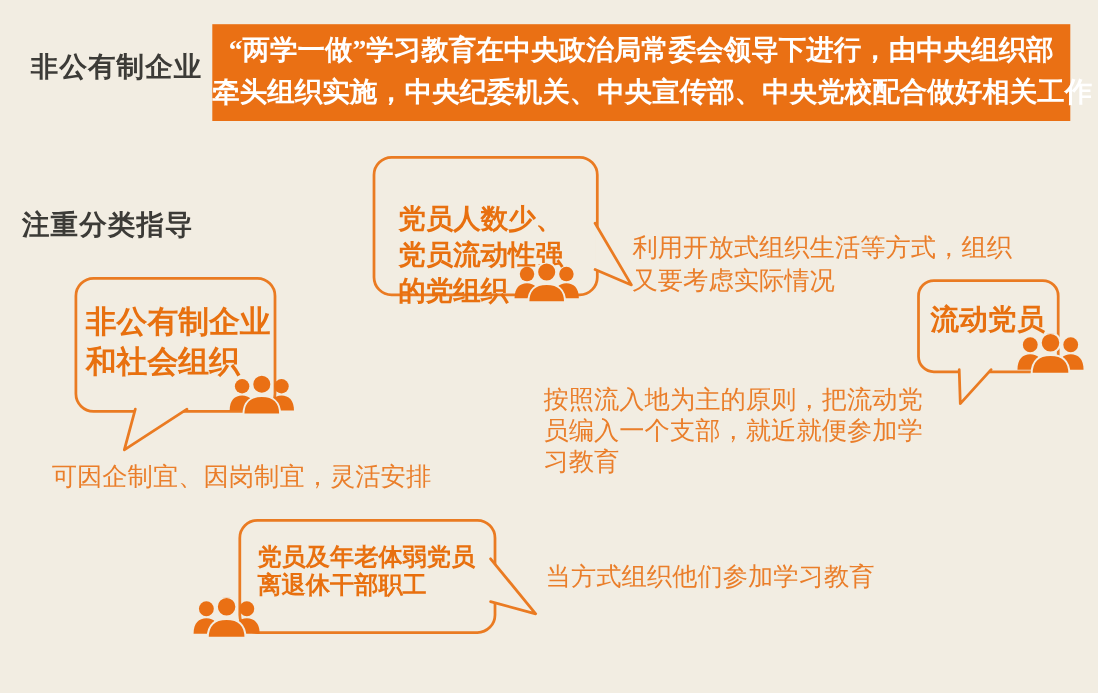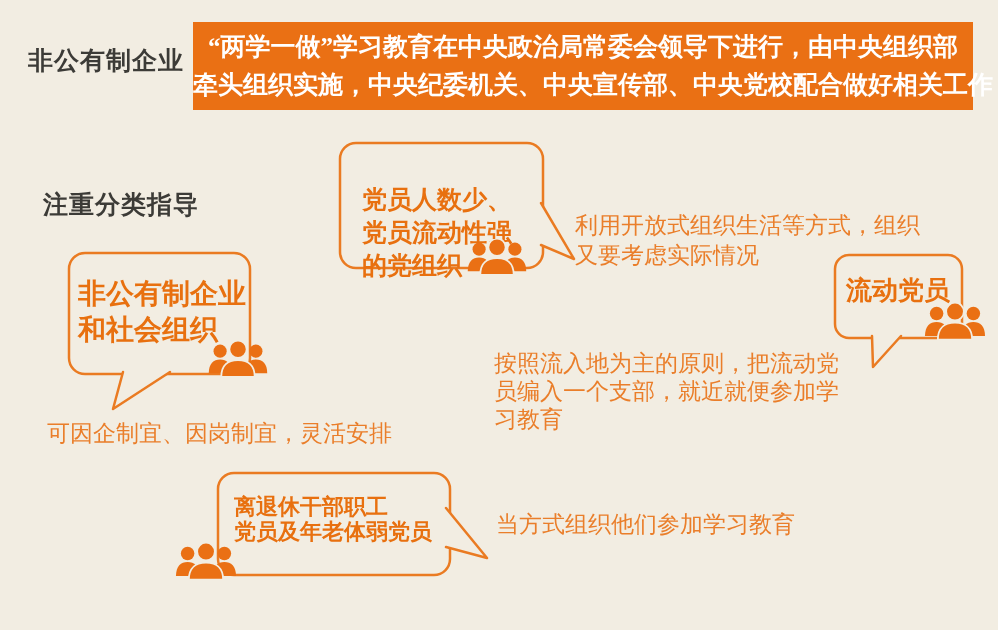--- a/index.html
+++ b/index.html
@@ -49,21 +49,21 @@
   .people-icon .part{fill:var(--accent);}
   .people-icon .front{fill:var(--accent);stroke:var(--bg);stroke-width:3;}
 </style>
 </head>
 <body>
 
 <div class="stage">
 
   <div class="abs heading" style="left:28px;top:44px;">非公有制企业</div>
 
-  <div class="abs heading" style="left:43px;top:188px;">注重分类指导</div>
+  <div class="abs heading" style="left:20px;top:188px;">注重分类指导</div>
 
   <div class="abs banner">
     <div>“两学一做”学习教育在中央政治局常委会领导下进行，由中央组织部</div>
     <div>牵头组织实施，中央纪委机关、中央宣传部、中央党校配合做好相关工作</div>
   </div>
 
   <svg class="abs bubble-svg" style="left:338px;top:141px;" width="245" height="132">
     <rect class="bubble-shape" x="2" y="2" width="203" height="125" rx="16"></rect>
     <path class="bubble-tail" d="M203,62 L236,118 L203,104"></path>
   </svg>
@@ -124,22 +124,22 @@
     <div>按照流入地为主的原则，把流动党</div>
     <div>员编入一个支部，就近就便参加学</div>
     <div>习教育</div>
   </div>
 
   <svg class="abs bubble-svg" style="left:216px;top:471px;" width="285" height="110">
     <rect class="bubble-shape" x="2" y="2" width="232" height="102" rx="16"></rect>
     <path class="bubble-tail" d="M230,37 L271,87 L230,76"></path>
   </svg>
   <div class="abs bubble-label" style="left:234px;top:494px;font-size:22px;line-height:25px;">
+    <div>党员及年老体弱党员</div>
     <div>离退休干部职工</div>
-    <div>党员及年老体弱党员</div>
   </div>
   <svg class="abs people-icon" style="left:173px;top:543px;" width="66" height="38" viewBox="0 0 100 62">
     <circle class="part" cx="20" cy="17" r="11"></circle>
     <circle class="part" cx="80" cy="17" r="11"></circle>
     <path class="part" d="M1,54 C1,38 9,31 20,31 C31,31 39,38 39,54 Z"></path>
     <path class="part" d="M61,54 C61,38 69,31 80,31 C91,31 99,38 99,54 Z"></path>
     <circle class="front" cx="50" cy="14" r="14.5"></circle>
     <path class="front" d="M22,60 C22,40 34,32 50,32 C66,32 78,40 78,60 Z"></path>
   </svg>
   <div class="abs desc" style="left:496px;top:509px;">

